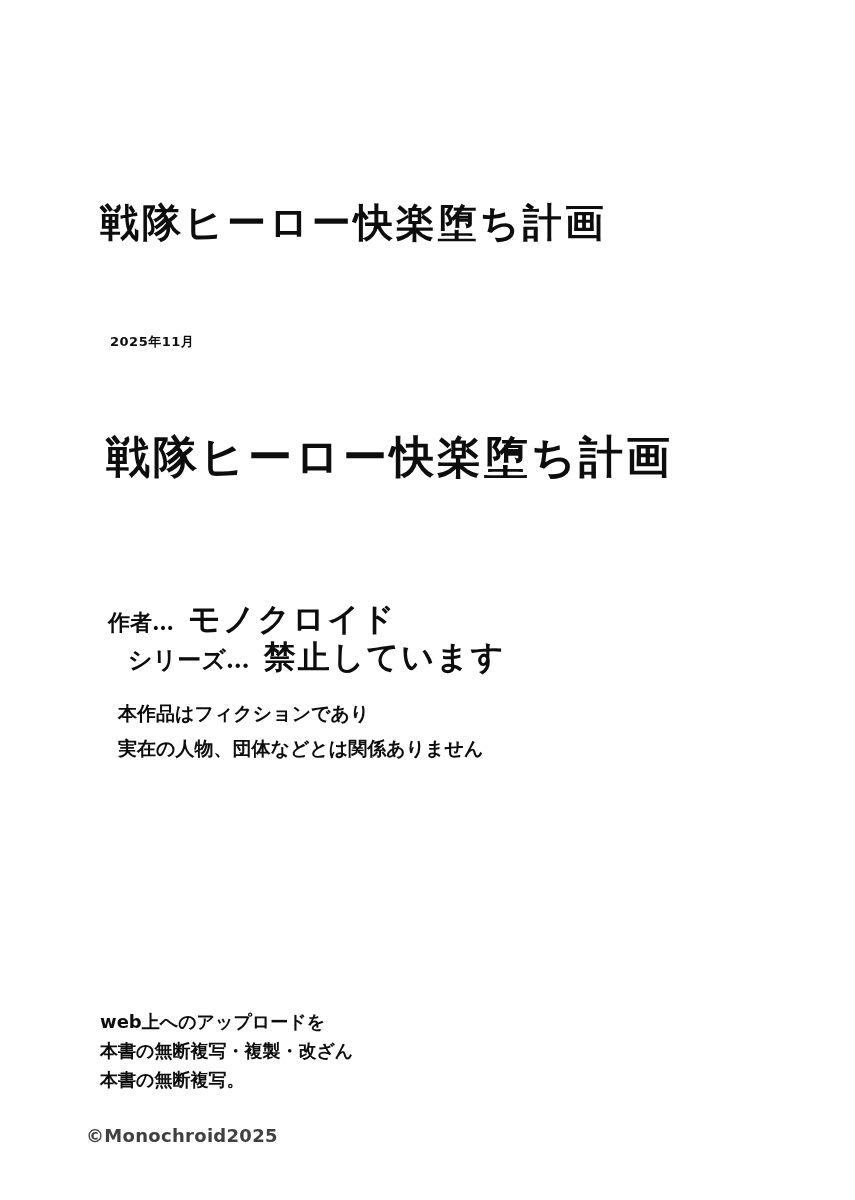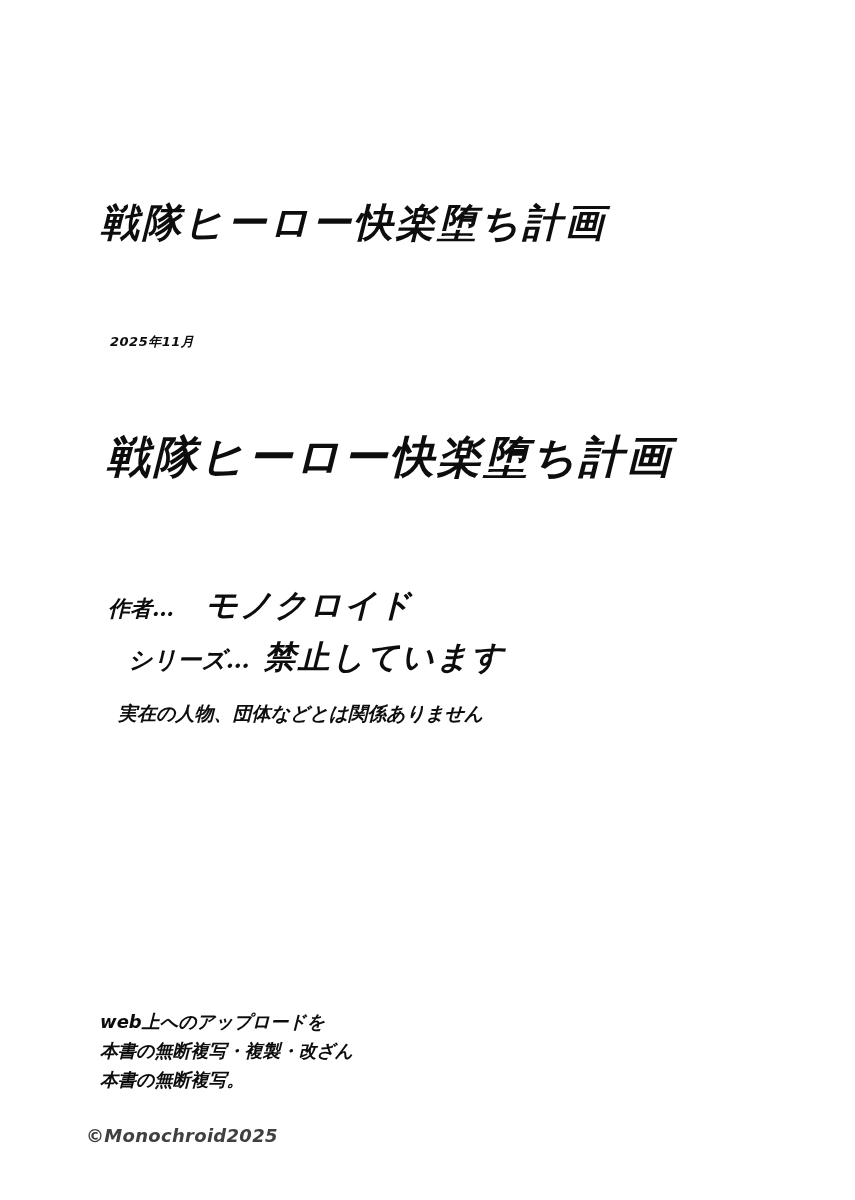--- a/index.html
+++ b/index.html
@@ -13,21 +13,20 @@
     font-family: "DejaVu Serif", serif;
     color: #111111;
     overflow: hidden;
   }
 
   .page {
     position: relative;
     width: 855px;
     height: 876px;
     box-sizing: border-box;
-    font-style: italic;
   }
 
   
   .header-title {
     position: absolute;
     left: 100px;
     top: 196px;
     font-family: "DejaVu Serif", serif;
     font-weight: 700;
     font-size: 39px;
@@ -62,21 +61,21 @@
     white-space: nowrap;
   }
 
   
   .credit-row {
     position: absolute;
     display: flex;
     align-items: baseline;
     white-space: nowrap;
   }
-  .credit-author { left: 108px; top: 584px; gap: 17px; }
+  .credit-author { left: 108px; top: 598px; }
   .credit-series { left: 108px; top: 636px; }
 
   .credit-label {
     font-family: "DejaVu Serif", serif;
     font-weight: 700;
     font-size: 22px;
     color: #0d0d0d;
   }
   .credit-label.small {
     font-size: 24px;
@@ -147,20 +146,21 @@
     <span class="credit-label">作者…</span>
     <span class="credit-value">モノクロイド</span>
   </div>
 
   <div class="credit-row credit-series">
     <span class="credit-label small">シリーズ…</span>
     <span class="credit-value">禁止しています</span>
   </div>
 
   <div class="disclaimer">
+    <div>本作品はフィクションであり</div>
     <div>実在の人物、団体などとは関係ありません</div>
   </div>
 
   <div class="notice">
     <div>web上へのアップロードを</div>
     <div>本書の無断複写・複製・改ざん</div>
     <div>本書の無断複写。</div>
   </div>
 
   <div class="copyright">©Monochroid2025</div>

